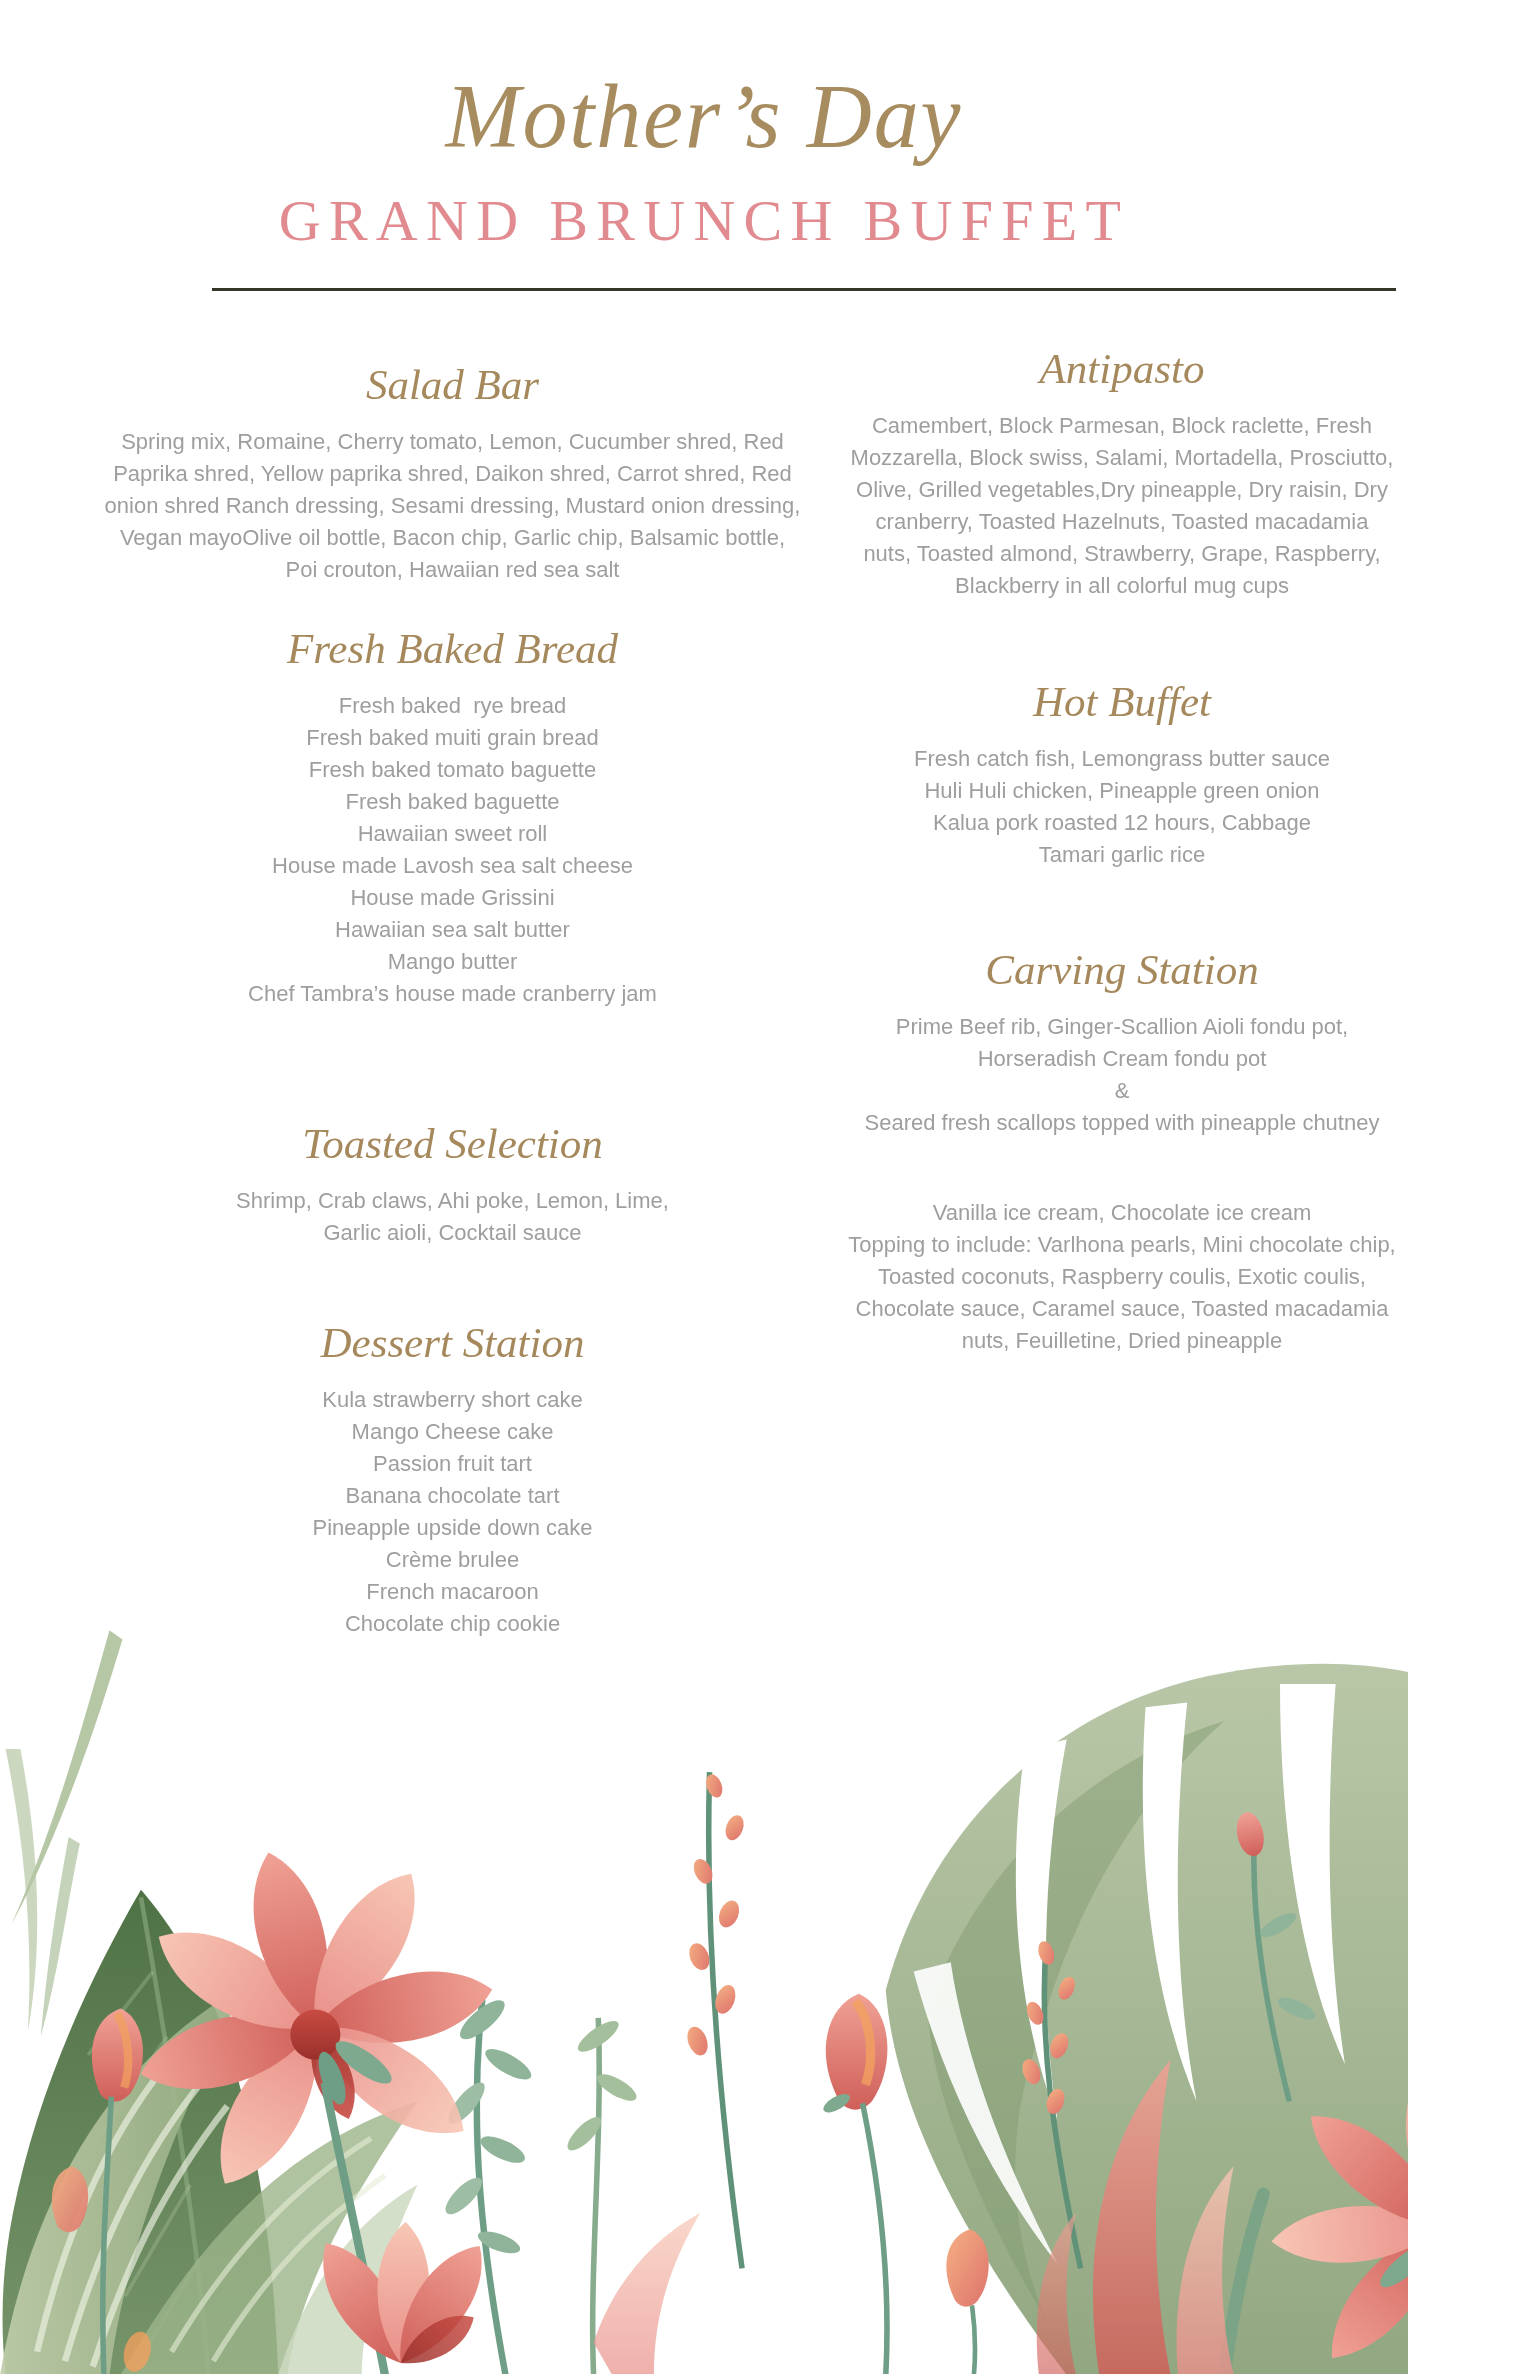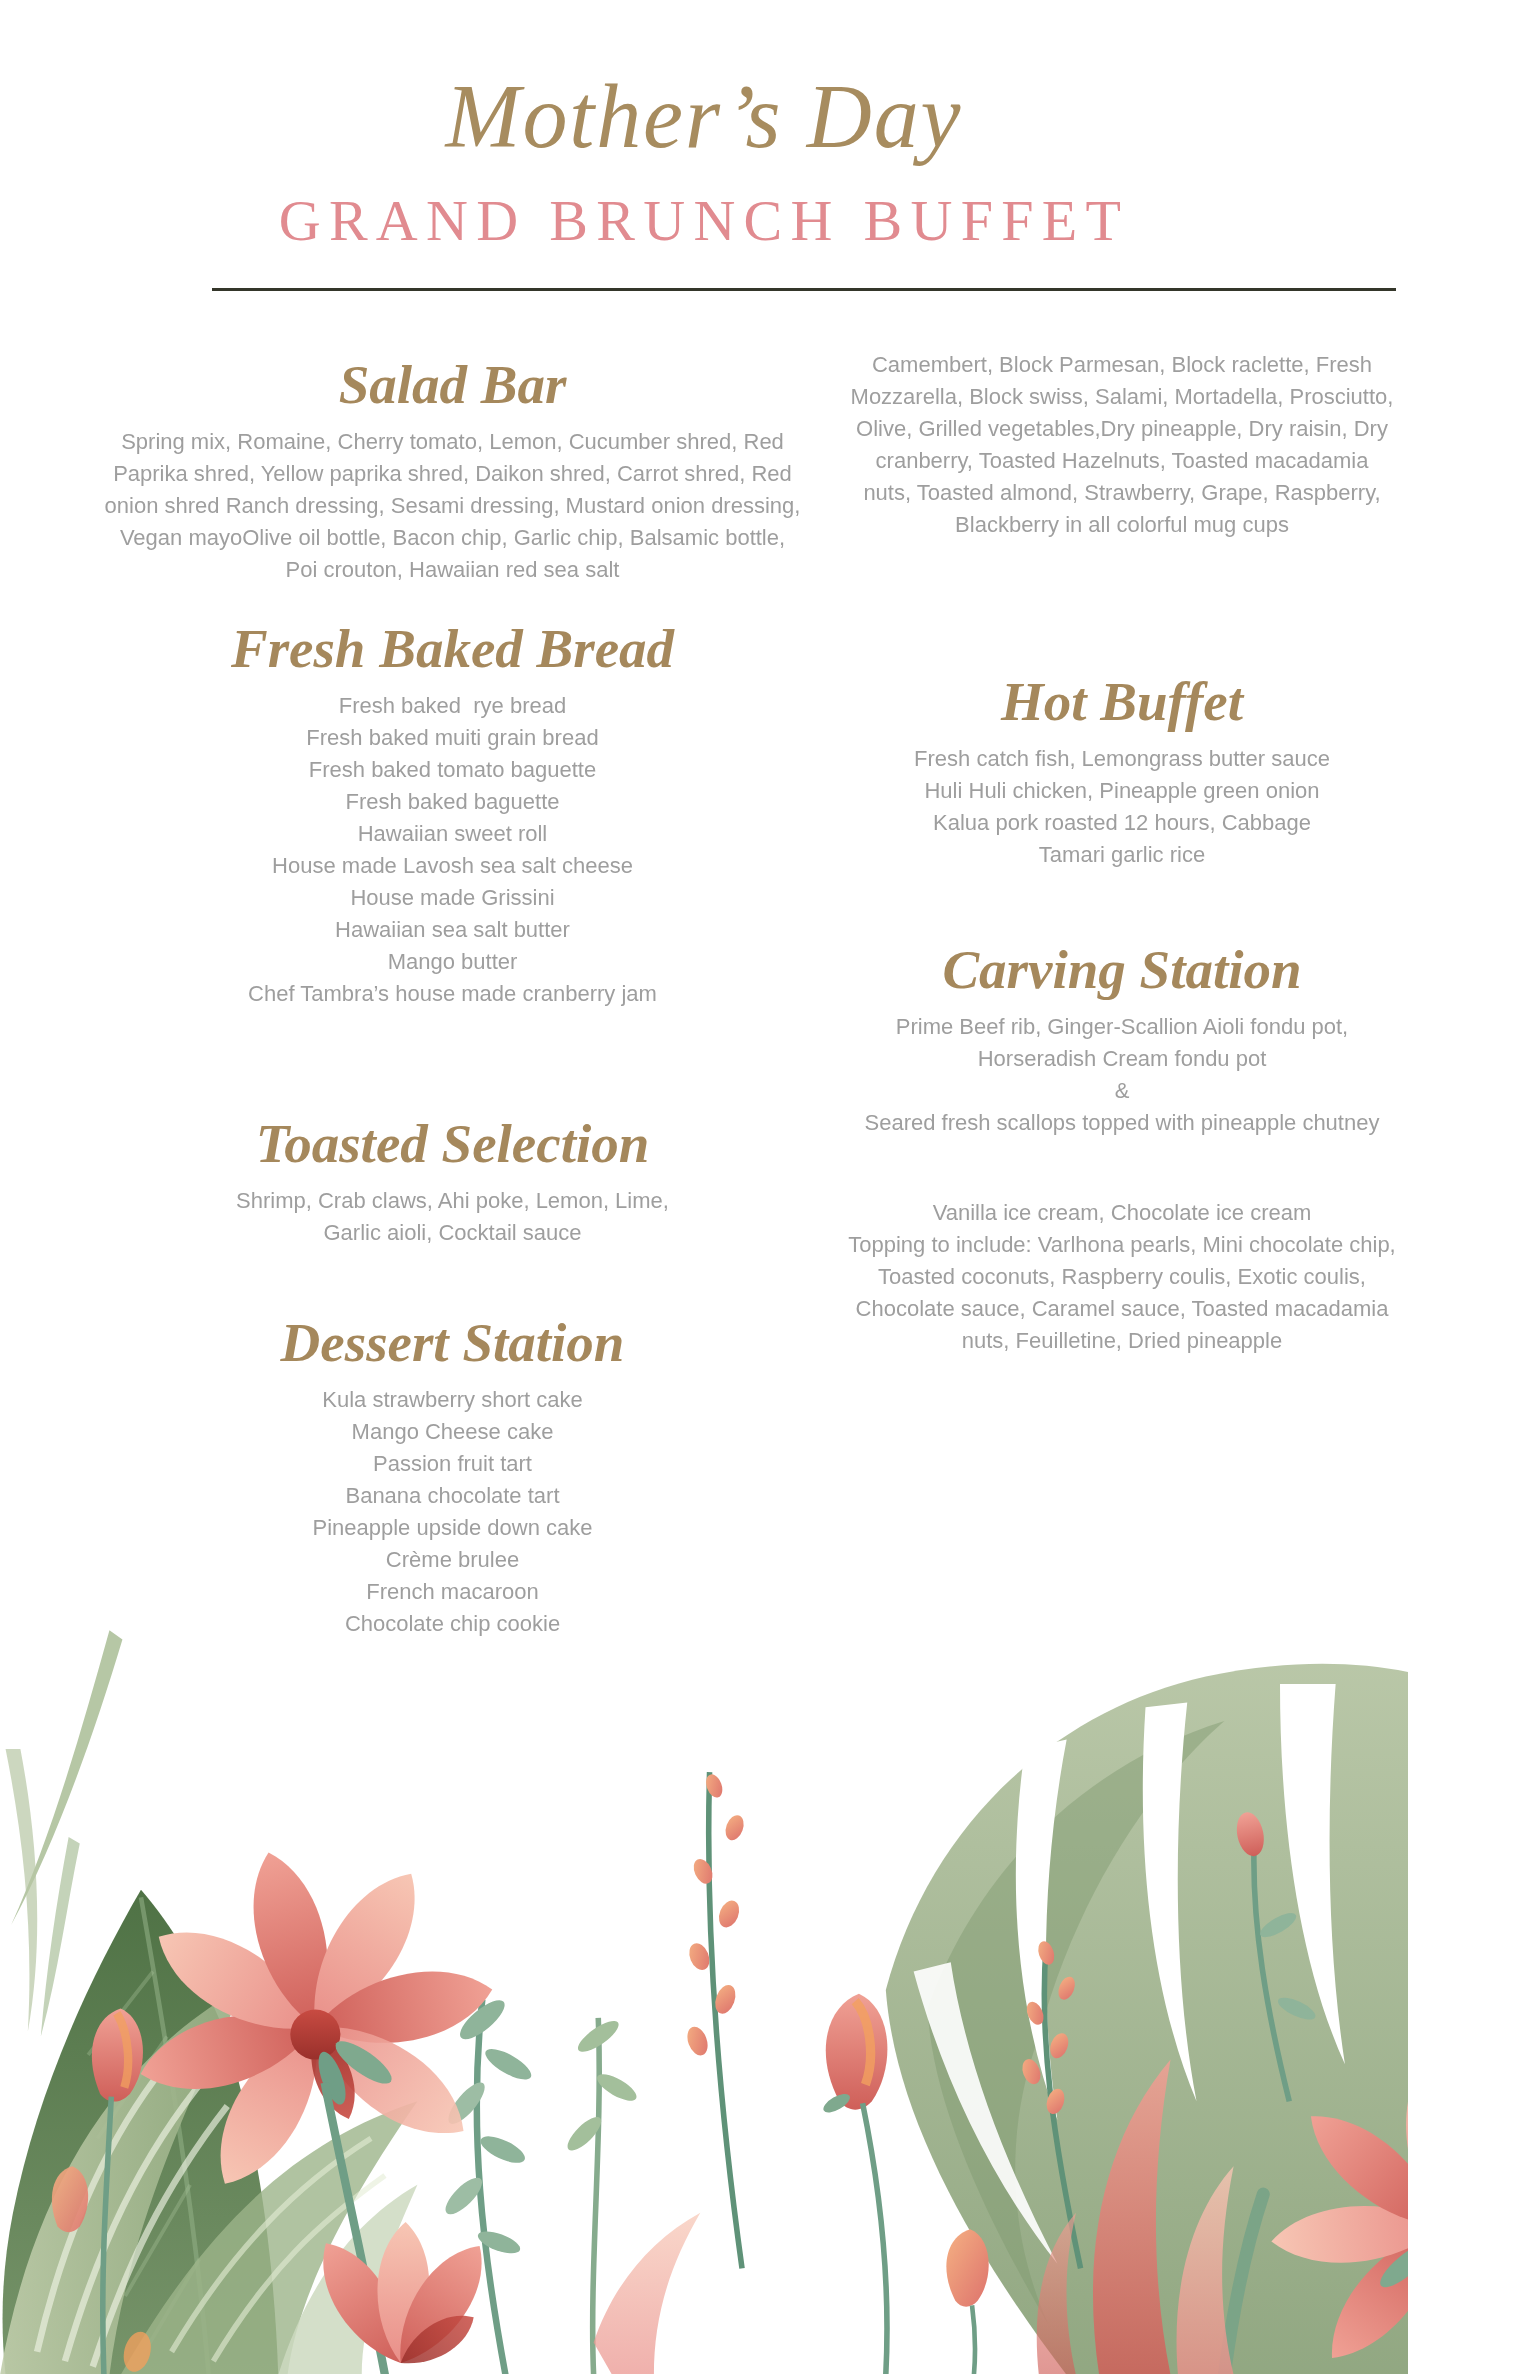--- a/index.html
+++ b/index.html
@@ -17,21 +17,21 @@
     font-family:"Liberation Serif",serif;font-weight:400;
     font-size:58px;line-height:1.2;color:#e18b90;letter-spacing:8.3px;margin:0;
   }
   .divider{
     position:absolute;top:288px;left:212px;width:1184px;height:2.8px;
     background:#34362a;
   }
   .menu-section{position:absolute;text-align:center;}
   .section-title{
     margin:0;font-family:"Liberation Serif",serif;font-style:italic;
-    font-weight:700;font-size:55px;line-height:61px;color:#a5885c;
+    font-weight:400;font-size:43px;line-height:61px;color:#a5885c;
   }
   .section-body{
     margin:11px 0 0;font-size:22px;line-height:32px;color:#9e9e9e;
     white-space:pre;
   }
   .sec-salad    {left:97px;top:354px;width:711px;}
   .sec-bread    {left:97px;top:618px;width:711px;}
   .sec-seafood  {left:97px;top:1113px;width:711px;}
   .sec-dessert  {left:97px;top:1312px;width:711px;}
   .sec-antipasto{left:830px;top:338px;width:584px;}
@@ -54,20 +54,21 @@
   <section class="menu-section sec-salad">
     <h3 class="section-title">Salad Bar</h3>
     <p class="section-body">Spring mix, Romaine, Cherry tomato, Lemon, Cucumber shred, Red
 Paprika shred, Yellow paprika shred, Daikon shred, Carrot shred, Red
 onion shred Ranch dressing, Sesami dressing, Mustard onion dressing,
 Vegan mayoOlive oil bottle, Bacon chip, Garlic chip, Balsamic bottle,
 Poi crouton, Hawaiian red sea salt</p>
   </section>
 
   <section class="menu-section sec-antipasto">
+    <h3 class="section-title">Antipasto</h3>
     <p class="section-body">Camembert, Block Parmesan, Block raclette, Fresh
 Mozzarella, Block swiss, Salami, Mortadella, Prosciutto,
 Olive, Grilled vegetables,Dry pineapple, Dry raisin, Dry
 cranberry, Toasted Hazelnuts, Toasted macadamia
 nuts, Toasted almond, Strawberry, Grape, Raspberry,
 Blackberry in all colorful mug cups</p>
   </section>
 
   <section class="menu-section sec-bread">
     <h3 class="section-title">Fresh Baked Bread</h3>

